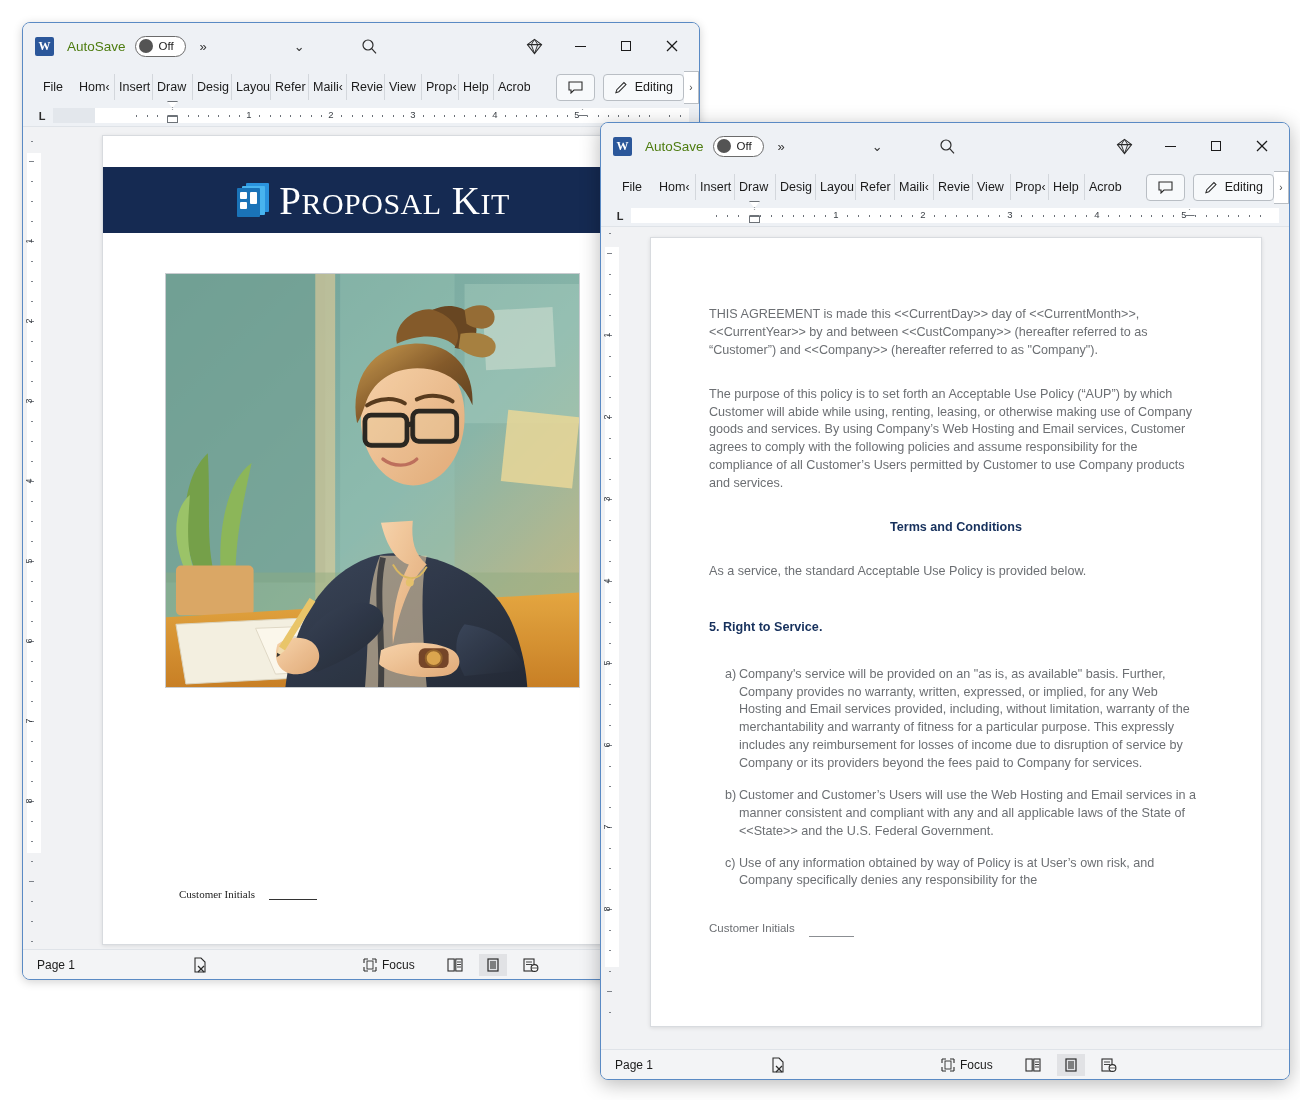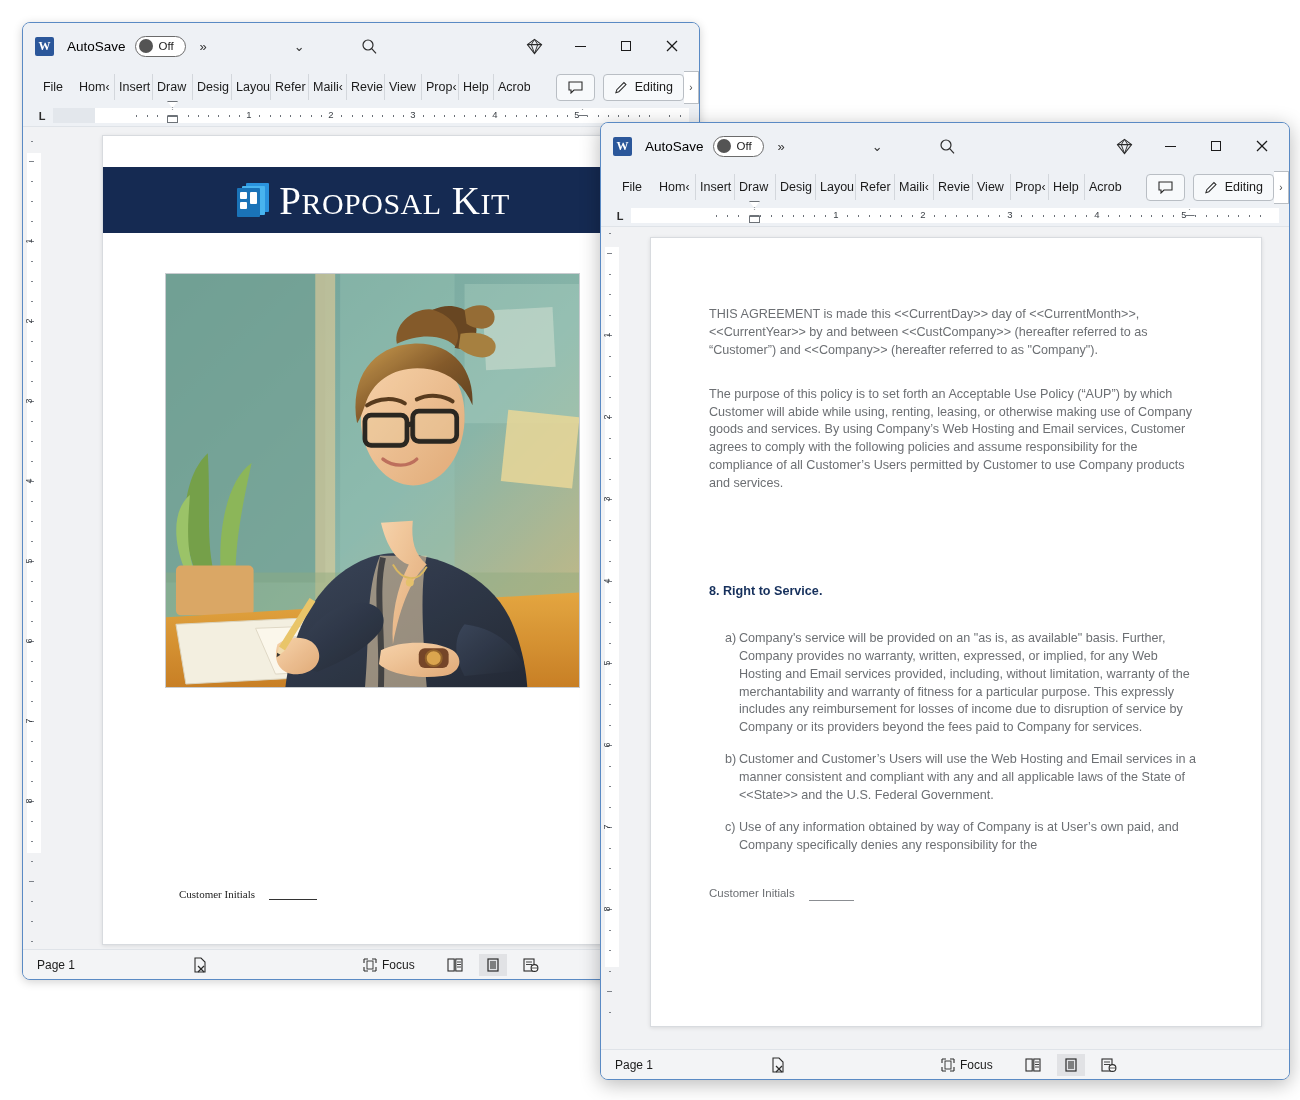--- a/index.html
+++ b/index.html
@@ -37,21 +37,21 @@
     flex: 0 0 auto;
   }
   .word-logo {
     width: 19px; height: 19px; border-radius: 2px;
     background: #2b579a;
     color: #fff; font-size: 12px; font-weight: bold;
     display: flex; align-items: center; justify-content: center;
     font-family: "Liberation Serif", serif;
     flex: 0 0 auto;
   }
-  .autosave-label { font-size: 13.5px; color: #000000; margin-left: 13px; white-space: nowrap; }
+  .autosave-label { font-size: 13.5px; color: #4d7c0f; margin-left: 13px; white-space: nowrap; }
   .autosave-toggle {
     margin-left: 9px;
     width: 51px; height: 21px;
     border: 1px solid #6b6b6b;
     border-radius: 11px;
     background: #fff;
     display: flex; align-items: center;
     padding: 0 3px;
     flex: 0 0 auto;
   }
@@ -855,36 +855,38 @@
           </div>
       </div>
       <div class="docscroll">
         <div class="page page-front">
           <div class="doc-body">
             <div class="gap-lg"></div>
             <p class="doc-p">THIS AGREEMENT is made this &lt;&lt;CurrentDay&gt;&gt; day of &lt;&lt;CurrentMonth&gt;&gt;, &lt;&lt;CurrentYear&gt;&gt; by and between &lt;&lt;CustCompany&gt;&gt; (hereafter referred to as “Customer”) and &lt;&lt;Company&gt;&gt; (hereafter referred to as "Company").</p>
             <div class="gap-md"></div>
             <p class="doc-p">The purpose of this policy is to set forth an Acceptable Use Policy (“AUP”) by which Customer will abide while using, renting, leasing, or otherwise making use of Company goods and services. By using Company’s Web Hosting and Email services, Customer agrees to comply with the following policies and assume responsibility for the compliance of all Customer’s Users permitted by Customer to use Company products and services.</p>
             <div class="gap-md"></div>
+            <div class="doc-h2">Terms and Conditions</div>
             <div class="gap-md"></div>
+            <p class="doc-p">As a service, the standard Acceptable Use Policy is provided below.</p>
             <div class="gap-md"></div>
-            <p class="doc-num">8. Right to Service.</p>
+            <p class="doc-num">5. Right to Service.</p>
             <div class="gap-sm"></div>
             <ul class="doc-list">
               <li class="doc-li">
                 <span class="mark">a)</span>
                 <span class="txt">Company's service will be provided on an "as is, as available" basis. Further, Company provides no warranty, written, expressed, or implied, for any Web Hosting and Email services provided, including, without limitation, warranty of the merchantability and warranty of fitness for a particular purpose. This expressly includes any reimbursement for losses of income due to disruption of service by Company or its providers beyond the fees paid to Company for services.</span>
               </li>
               <li class="doc-li">
                 <span class="mark">b)</span>
                 <span class="txt">Customer and Customer’s Users will use the Web Hosting and Email services in a manner consistent and compliant with any and all applicable laws of the State of &lt;&lt;State&gt;&gt; and the U.S. Federal Government.</span>
               </li>
               <li class="doc-li">
                 <span class="mark">c)</span>
-                <span class="txt">Use of any information obtained by way of Company is at User’s own paid, and Company specifically denies any responsibility for the</span>
+                <span class="txt">Use of any information obtained by way of Policy is at User’s own risk, and Company specifically denies any responsibility for the</span>
               </li>
             </ul>
             <div class="front-initials">
               <span>Customer Initials</span>
               <span class="initline"></span>
             </div>
           </div>
         </div>
       </div>
     </div>

